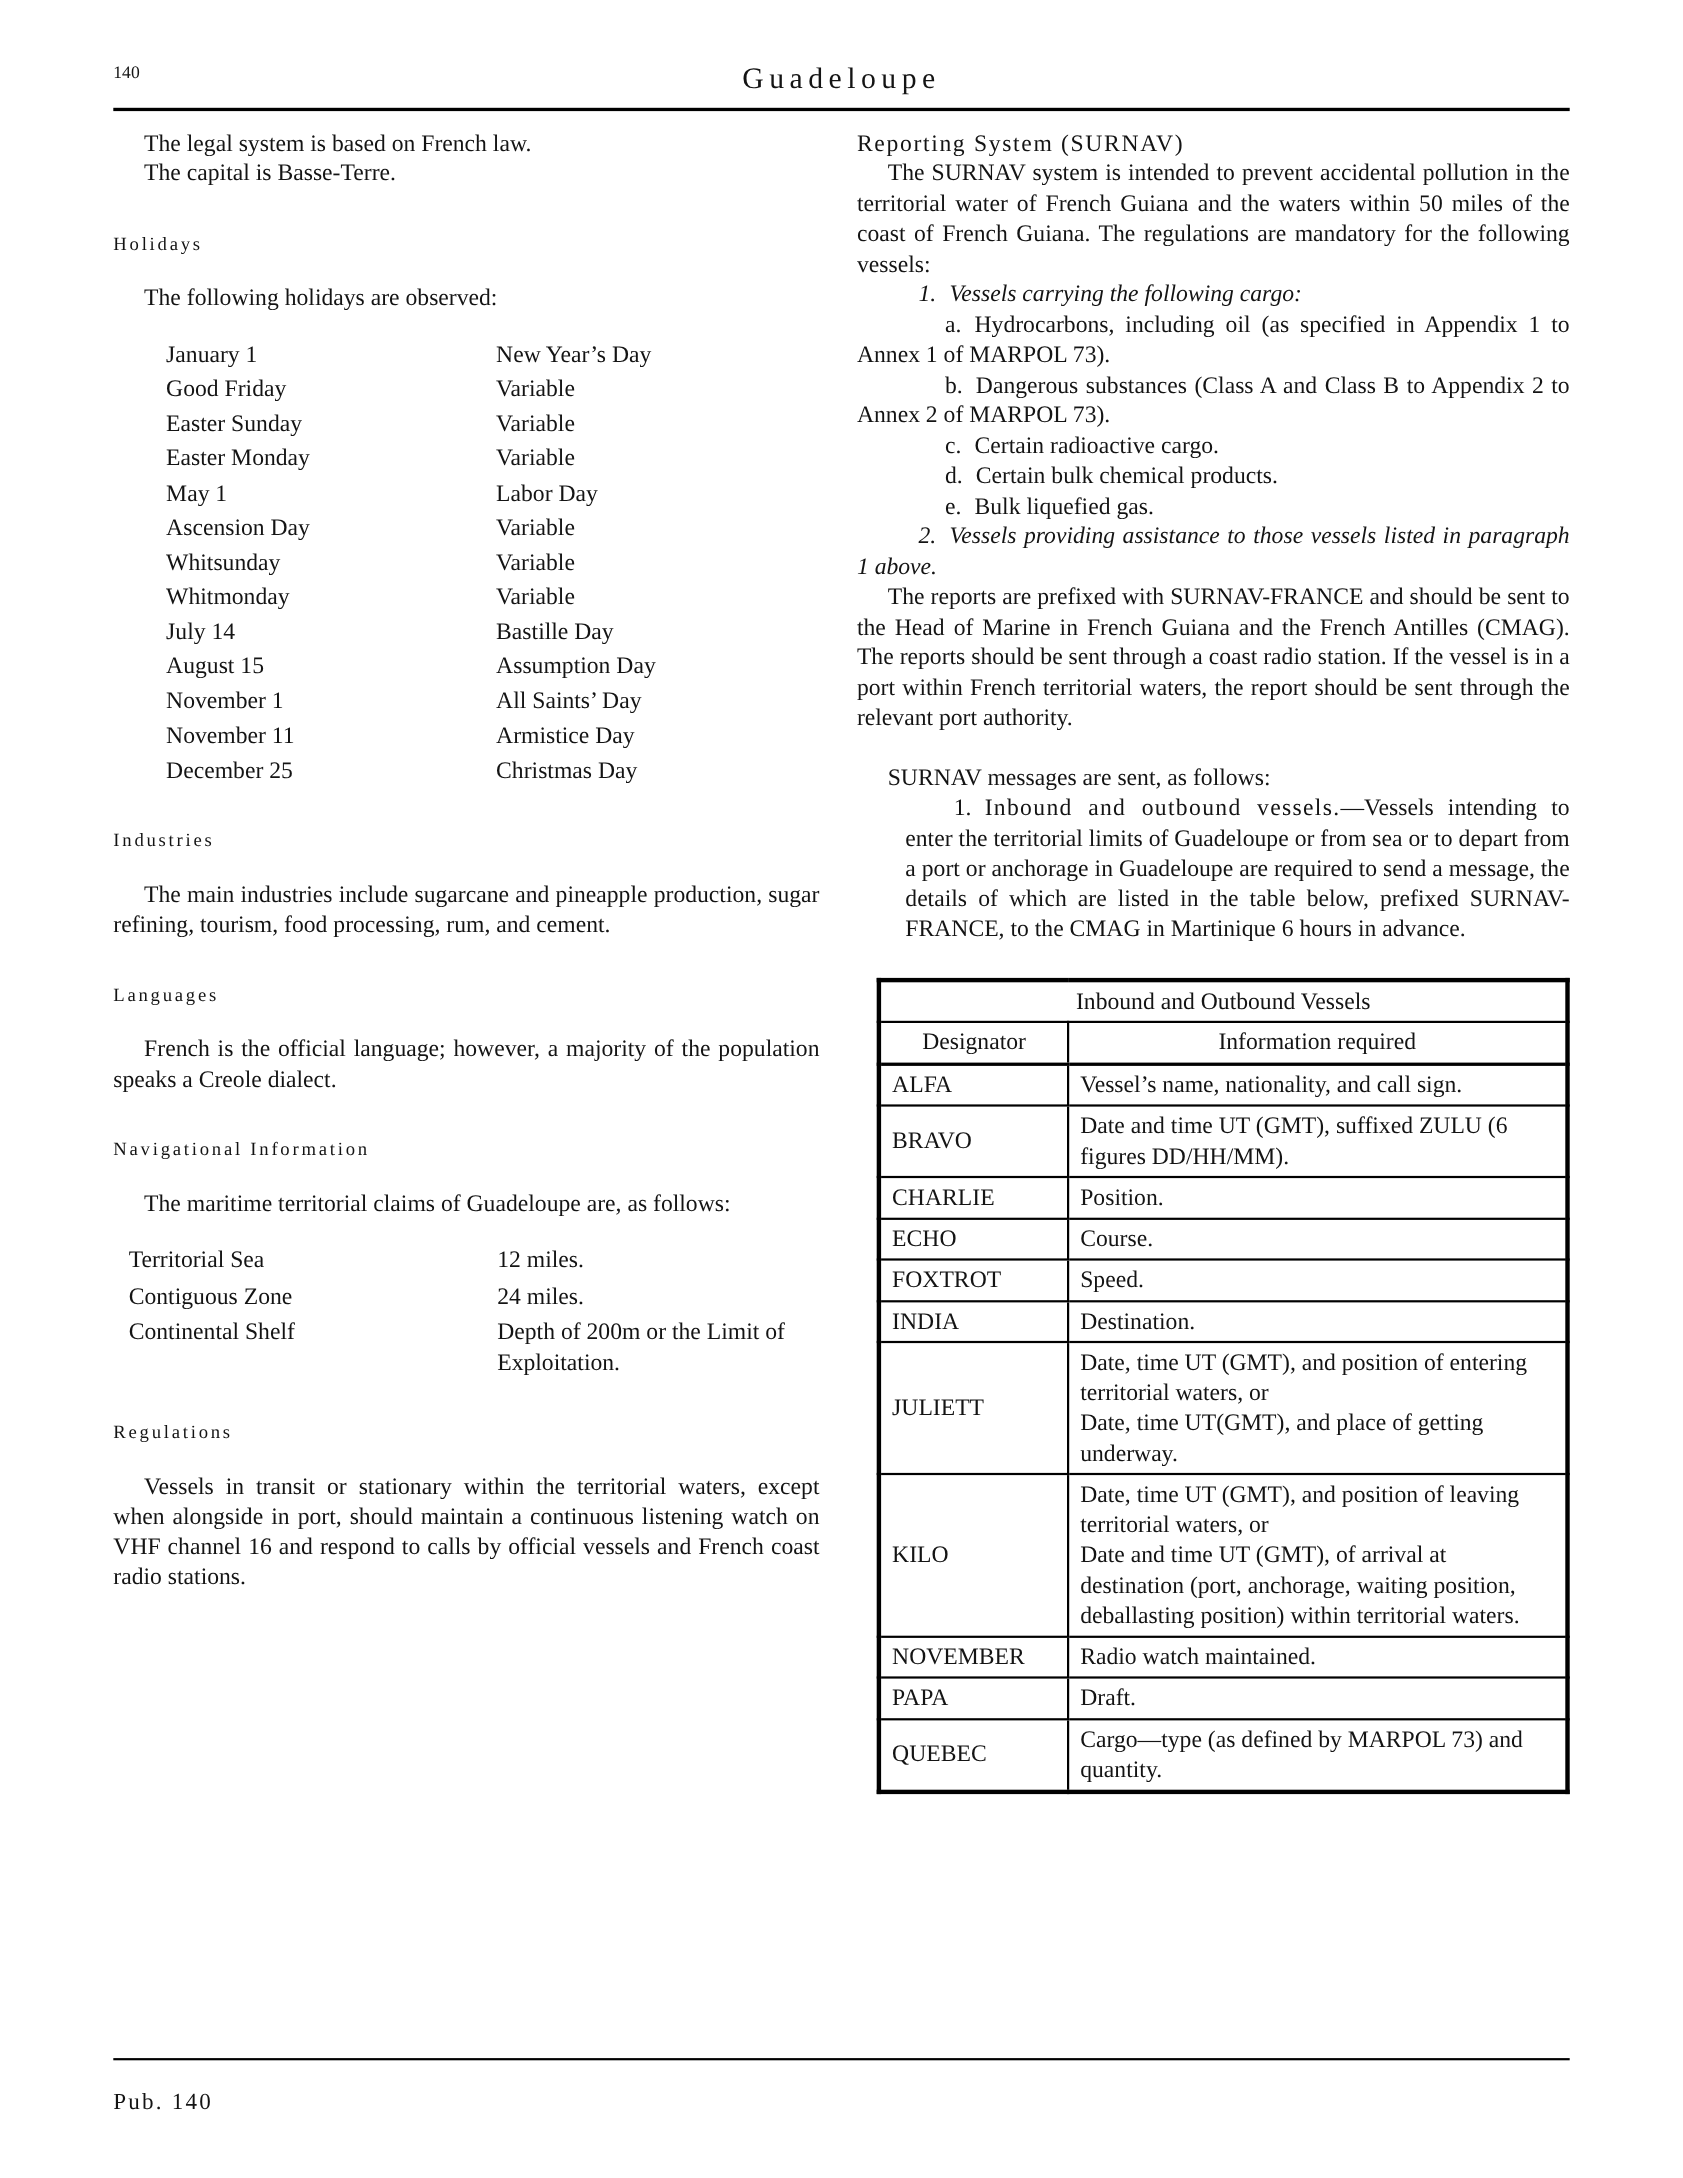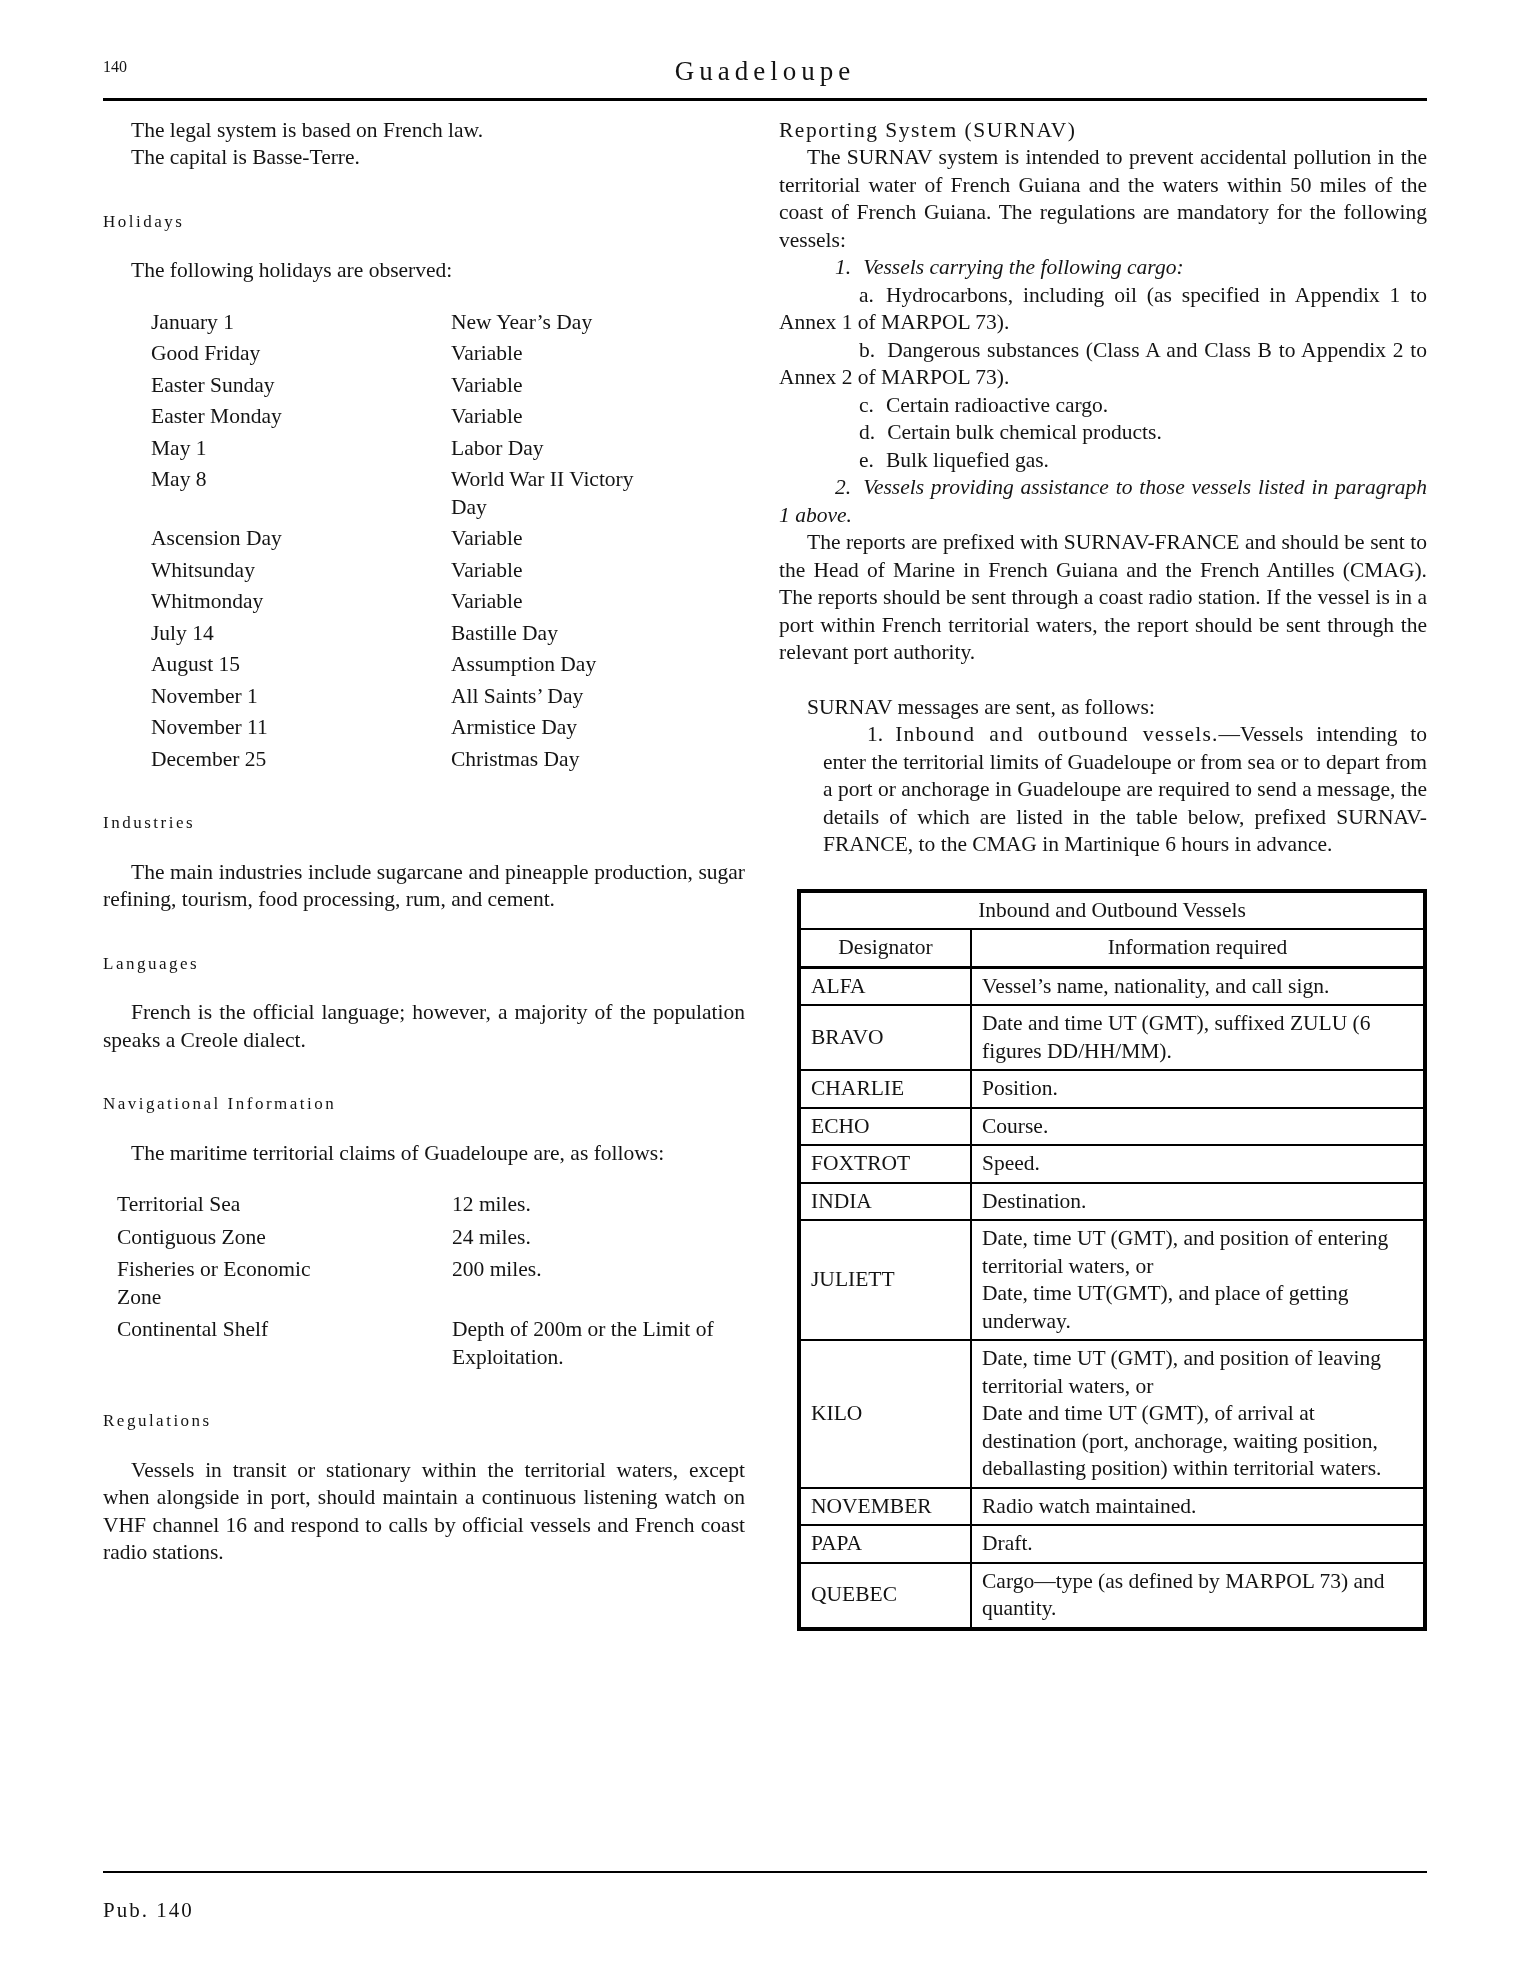--- a/index.html
+++ b/index.html
@@ -102,24 +102,20 @@
           </div>
         <div class="hrow">
             <div class="hdate">Easter Monday</div>
             <div class="hname">Variable</div>
           </div>
         <div class="hrow">
             <div class="hdate">May 1</div>
             <div class="hname">Labor Day</div>
           </div>
         <div class="hrow">
-            <div class="hdate">May 8</div>
-            <div class="hname">World War II Victory Day</div>
-          </div>
-        <div class="hrow">
             <div class="hdate">Ascension Day</div>
             <div class="hname">Variable</div>
           </div>
         <div class="hrow">
             <div class="hdate">Whitsunday</div>
             <div class="hname">Variable</div>
           </div>
         <div class="hrow">
             <div class="hdate">Whitmonday</div>
             <div class="hname">Variable</div>
@@ -156,24 +152,20 @@
       <p class="body">The maritime territorial claims of Guadeloupe are, as follows:</p>
 
       <div class="claims">
         <div class="crow">
             <div class="clabel">Territorial Sea</div>
             <div class="cvalue">12 miles.</div>
           </div>
         <div class="crow">
             <div class="clabel">Contiguous Zone</div>
             <div class="cvalue">24 miles.</div>
-          </div>
-        <div class="crow">
-            <div class="clabel">Fisheries or Economic Zone</div>
-            <div class="cvalue">200 miles.</div>
           </div>
         <div class="crow">
             <div class="clabel">Continental Shelf</div>
             <div class="cvalue">Depth of 200m or the Limit of Exploitation.</div>
           </div>
       </div>
 
       <h2 class="section">Regulations</h2>
       <p class="body">Vessels in transit or stationary within the territorial waters, except when alongside in port, should maintain a continuous listening watch on VHF channel 16 and respond to calls by official vessels and French coast radio stations.</p>
     </section>

